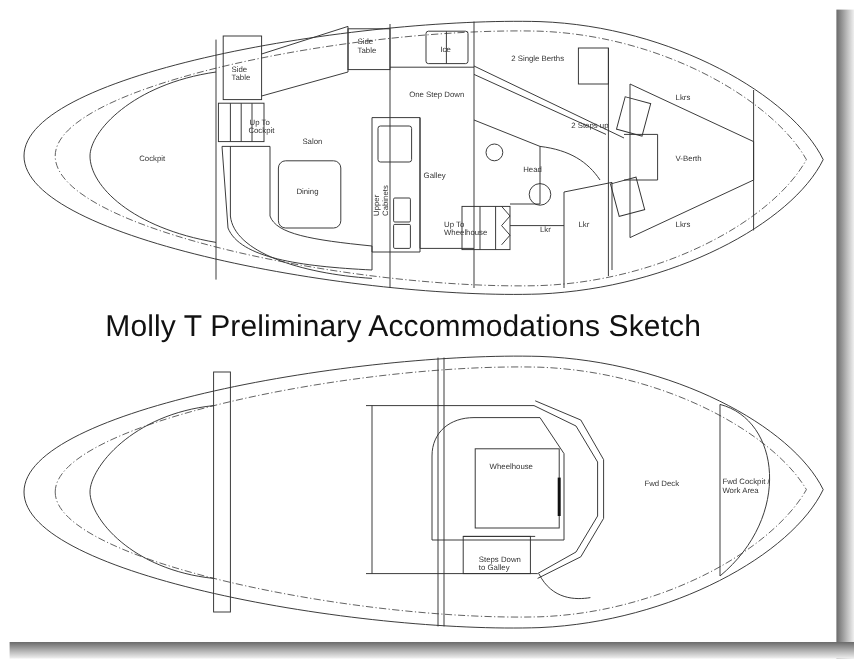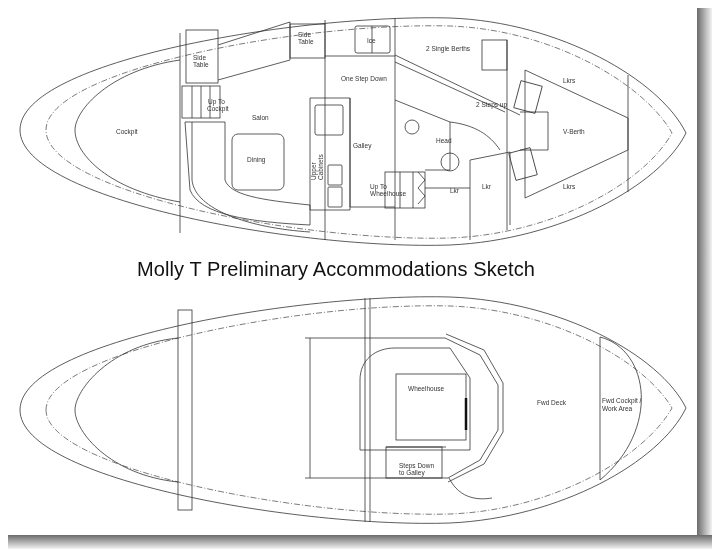--- a/index.html
+++ b/index.html
@@ -5,21 +5,21 @@
   html, body { margin: 0; padding: 0; }
   body { width: 712px; height: 549px; background: #ffffff; position: relative; overflow: hidden; font-family: "Liberation Sans", sans-serif; }
   .sheet { position: absolute; left: 0; top: 0; width: 697px; height: 535px; background: #ffffff; }
   .shadow-r { position: absolute; left: 697px; top: 8px; width: 15px; height: 541px;
     background: linear-gradient(to right, #6a6a6a, #bdbdbd 60%, #f2f2f2); }
   .shadow-b { position: absolute; left: 8px; top: 535px; width: 704px; height: 14px;
     background: linear-gradient(to bottom, #6a6a6a, #bdbdbd 60%, #f2f2f2); }
   svg { position: absolute; left: 0; top: 0; }
   .lbl { font-family: "Liberation Sans", sans-serif; font-size: 6.5px; fill: #333; }
   .title { position: absolute; left: 0; width: 672px; top: 258px; text-align: center;
-    font-size: 20px; color: #111; font-family: "Liberation Sans", sans-serif; letter-spacing: 0.1px; }
+    font-size: 25px; color: #111; font-family: "Liberation Sans", sans-serif; letter-spacing: 0.1px; }
   .ln { stroke: #333; stroke-width: 0.8; fill: none; }
   .dash { stroke: #444; stroke-width: 0.7; fill: none; stroke-dasharray: 6 2 1 2; }
 </style>
 </head>
 <body>
 
 <div class="sheet"></div>
 <div class="shadow-r"></div>
 <div class="shadow-b"></div>
 

